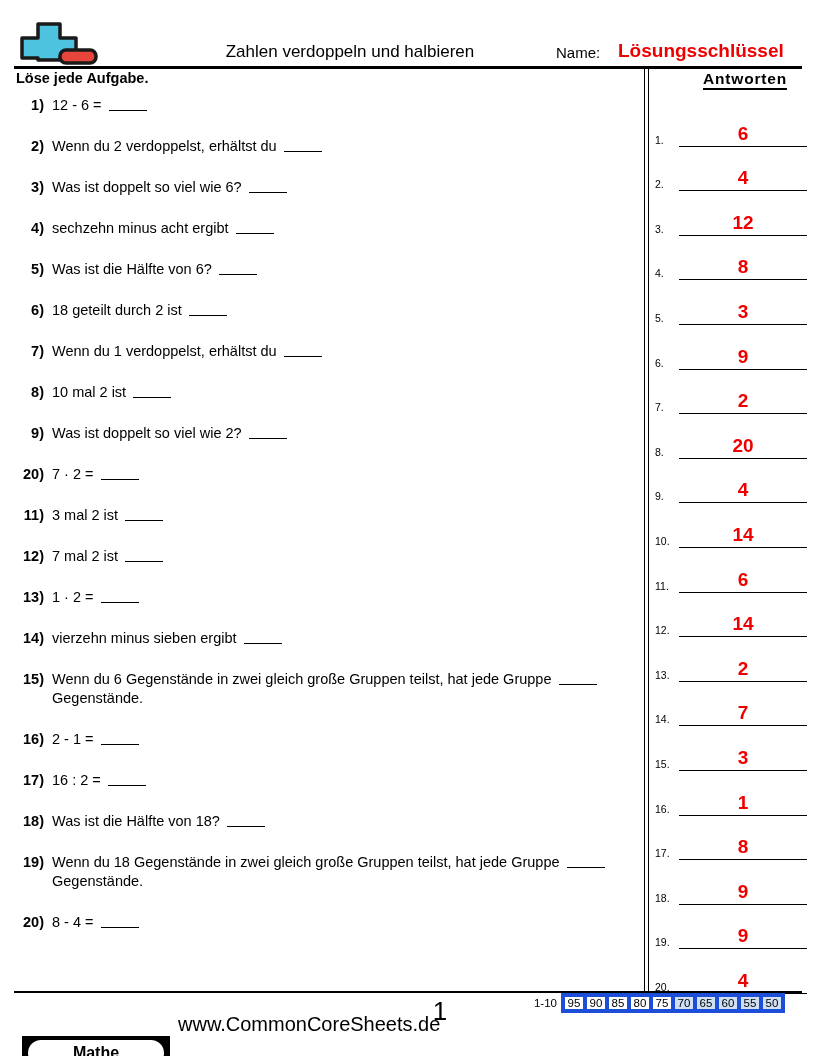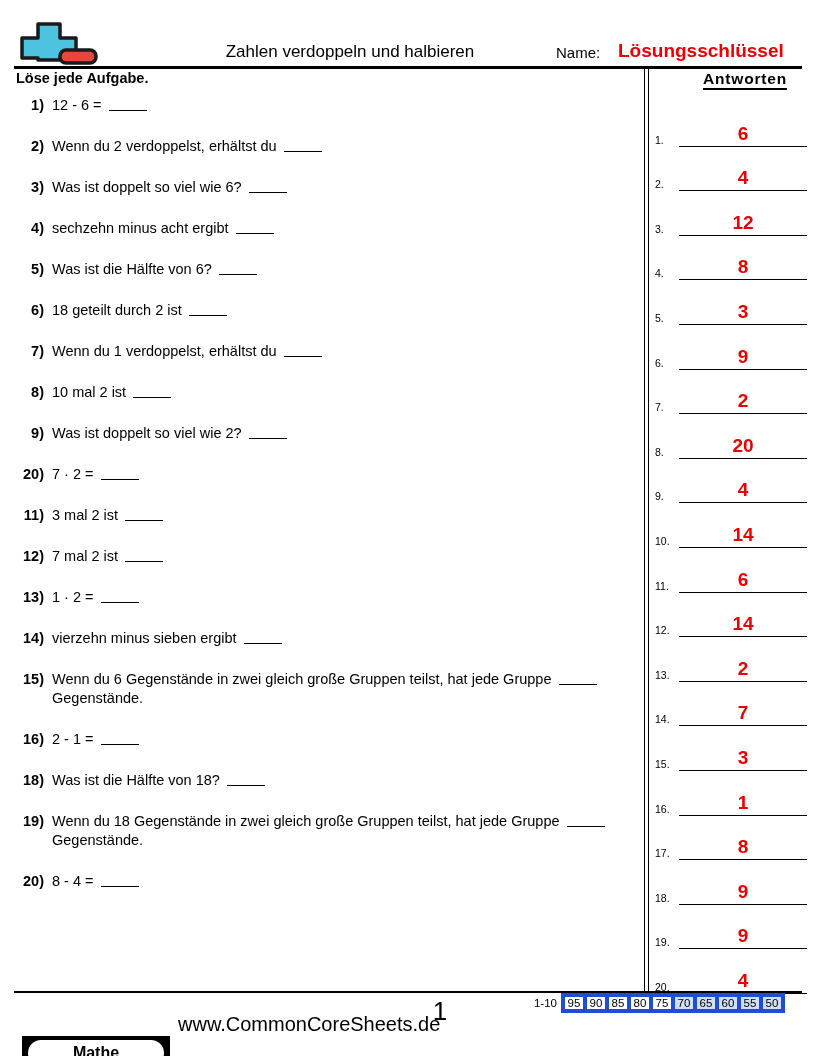--- a/index.html
+++ b/index.html
@@ -254,20 +254,24 @@
       <div class="qnum">14)</div>
       <div class="qtext"><span>vierzehn minus sieben ergibt </span><span class="blank"></span><span></span></div>
     </div>
     <div class="qrow">
       <div class="qnum">15)</div>
       <div class="qtext"><span>Wenn du 6 Gegenstände in zwei gleich große Gruppen teilst, hat jede Gruppe </span><span class="blank"></span><span> Gegenstände.</span></div>
     </div>
     <div class="qrow">
       <div class="qnum">16)</div>
       <div class="qtext"><span>2 - 1 = </span><span class="blank"></span><span></span></div>
+    </div>
+    <div class="qrow">
+      <div class="qnum">17)</div>
+      <div class="qtext"><span>16 : 2 = </span><span class="blank"></span><span></span></div>
     </div>
     <div class="qrow">
       <div class="qnum">18)</div>
       <div class="qtext"><span>Was ist die Hälfte von 18? </span><span class="blank"></span><span></span></div>
     </div>
     <div class="qrow">
       <div class="qnum">19)</div>
       <div class="qtext"><span>Wenn du 18 Gegenstände in zwei gleich große Gruppen teilst, hat jede Gruppe </span><span class="blank"></span><span> Gegenstände.</span></div>
     </div>
     <div class="qrow">

